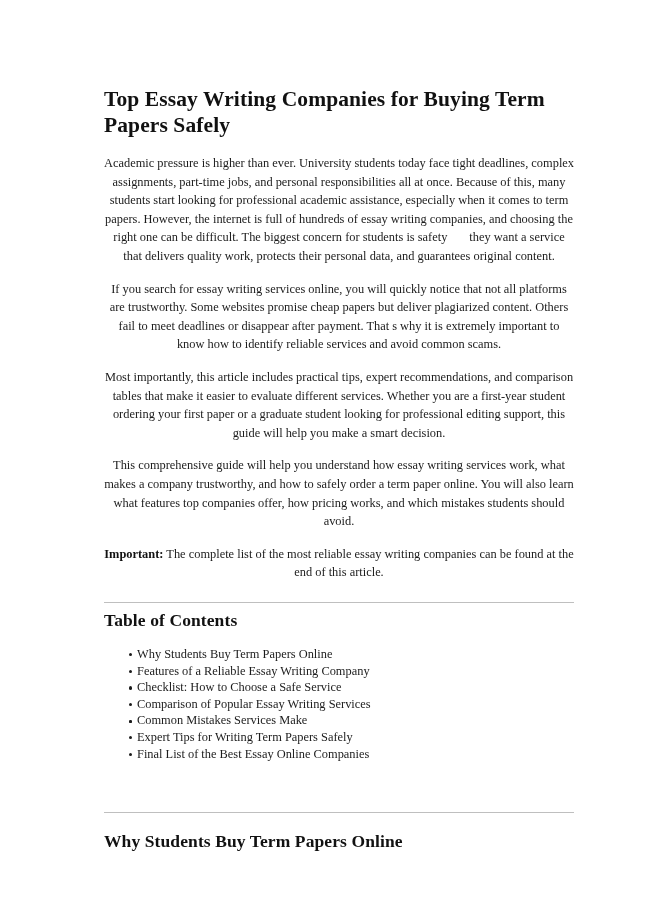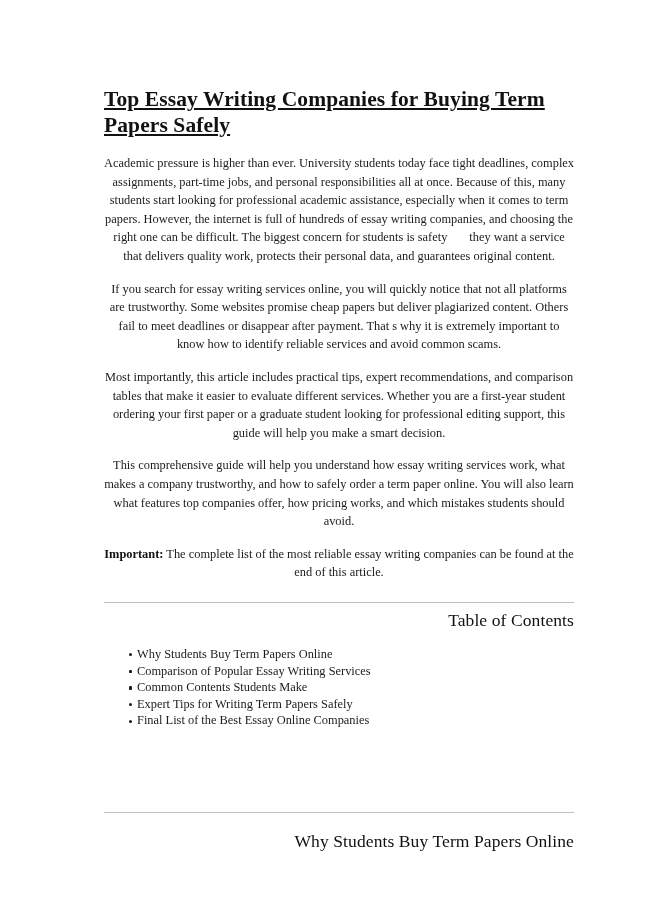--- a/index.html
+++ b/index.html
@@ -35,31 +35,29 @@
   }
 
   
   .doc-title {
     font-size: 21.5px;
     line-height: 26px;
     font-weight: bold;
     margin: 0 0 16px 0;
     letter-spacing: 0.1px;
     color: #111111;
-    text-decoration: underline;
   }
 
   .section-heading {
     font-size: 17.5px;
     line-height: 22px;
-    font-weight: normal;
+    font-weight: bold;
     margin: 0;
     color: #111111;
     letter-spacing: 0.1px;
-    text-align: right;
   }
 
   
   .para {
     font-size: 12.4px;
     line-height: 18.6px;
     margin: 0 0 14px 0;
     text-align: center;
     color: #1b1b1b;
   }
@@ -140,24 +138,25 @@
     <p class="para"><span class="lead-label">Important:</span><span> The complete list of the most reliable essay writing companies can be found at the end of this article.</span></p>
 
   </div>
 
   <hr class="divider block" style="top: 602px;">
 
   <h2 class="section-heading block toc-heading" style="top: 609px;">Table of Contents</h2>
 
   <ul class="toc-list block" style="top: 646px;">
     <li><span class="bullet"></span><span>Why Students Buy Term Papers Online</span></li>
-    <li><span class="bullet"></span></li>
+    <li><span class="bullet"></span><span>Features of a Reliable Essay Writing Company</span></li>
+    <li><span class="bullet"></span><span>Checklist: How to Choose a Safe Service</span></li>
     <li><span class="bullet"></span><span>Comparison of Popular Essay Writing Services</span></li>
     <li><span class="bullet"></span></li>
-    <li><span class="bullet"></span><span>Common Contents Students Make</span></li>
+    <li><span class="bullet"></span><span>Common Mistakes Services Make</span></li>
     <li><span class="bullet"></span><span>Expert Tips for Writing Term Papers Safely</span></li>
     <li><span class="bullet"></span><span>Final List of the Best Essay Online Companies</span></li>
   </ul>
 
   <hr class="divider block" style="top: 812px;">
 
   <h2 class="section-heading block" style="top: 830px;">Why Students Buy Term Papers Online</h2>
 
 </div>
 

